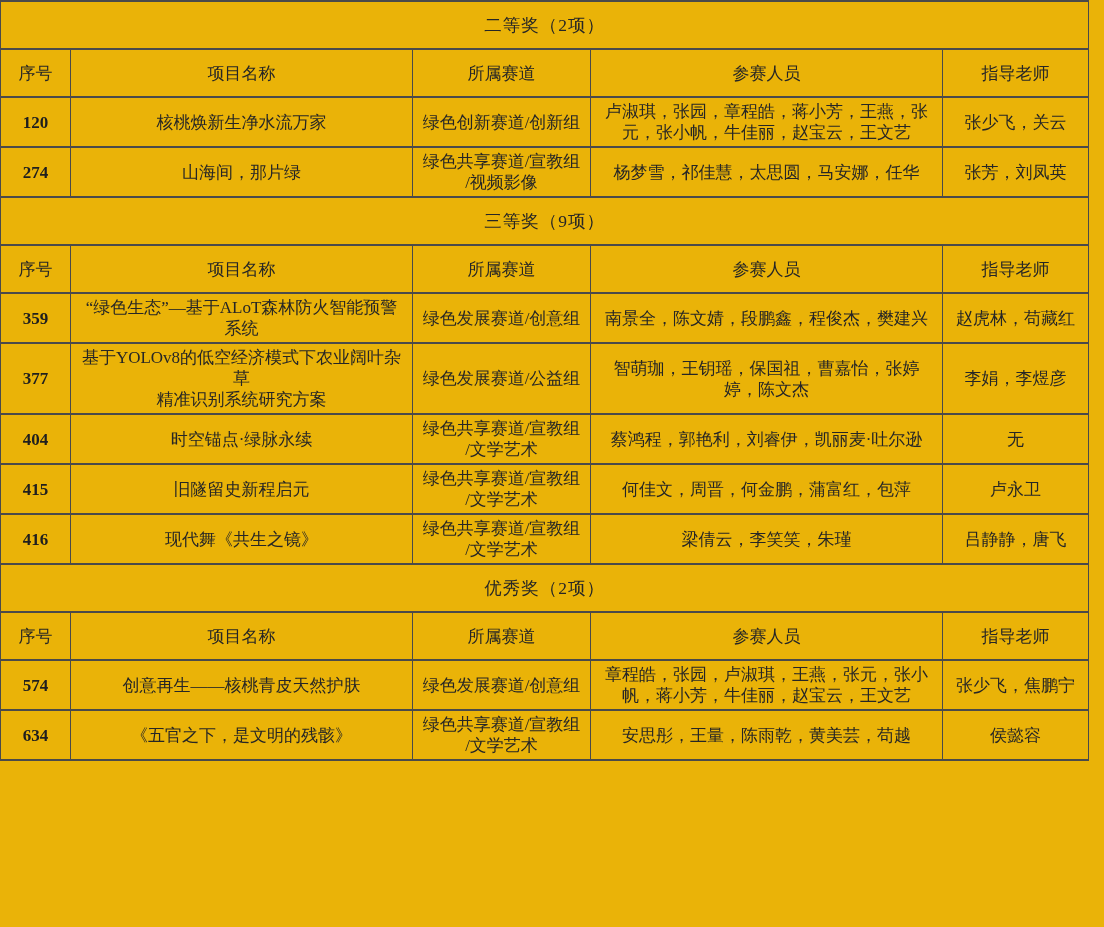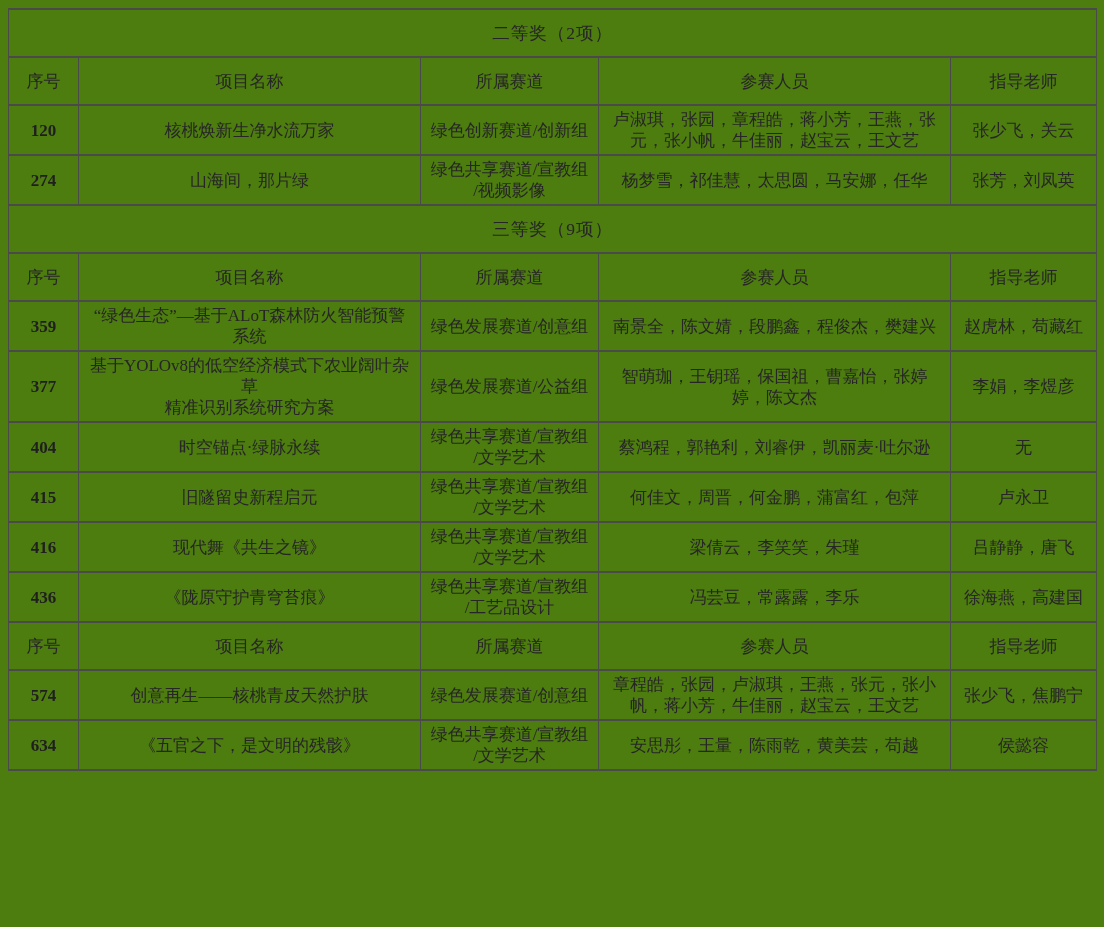--- a/index.html
+++ b/index.html
@@ -6,22 +6,22 @@
     margin: 0;
     padding: 0;
     background: #ffffff;
     font-family: "Liberation Serif", "DejaVu Serif", serif;
     color: #262626;
   }
   .page {
     width: 1104px;
     height: 927px;
     box-sizing: border-box;
-    padding: 8px;
-    background: #4d7c0f;
+    padding: 0;
+    background: #eab308;
     overflow: hidden;
   }
   table.awards {
     width: 1088px;
     border-collapse: collapse;
     table-layout: fixed;
   }
   table.awards td {
     border: 1px solid #4a4a4a;
     border-top-width: 2px;
@@ -150,29 +150,24 @@
 
   <tr class="data-row">
     <td class="c-no">416</td>
     <td class="c-name">现代舞《共生之镜》</td>
     <td class="c-track">绿色共享赛道/宣教组
 /文学艺术</td>
     <td class="c-members">梁倩云，李笑笑，朱瑾</td>
     <td class="c-teachers">吕静静，唐飞</td>
   </tr>
 
-  <tr class="data-row">
-    <td class="c-no">436</td>
-    <td class="c-name">《陇原守护青穹苔痕》</td>
-    <td class="c-track">绿色共享赛道/宣教组
-/工艺品设计</td>
-    <td class="c-members">冯芸豆，常露露，李乐</td>
-    <td class="c-teachers">徐海燕，高建国</td>
+
+  <tr class="section-title">
+    <td colspan="5">优秀奖（2项）</td>
   </tr>
-
 
   <tr class="col-header">
     <td>序号</td>
     <td>项目名称</td>
     <td>所属赛道</td>
     <td>参赛人员</td>
     <td>指导老师</td>
   </tr>
 
   <tr class="data-row">

